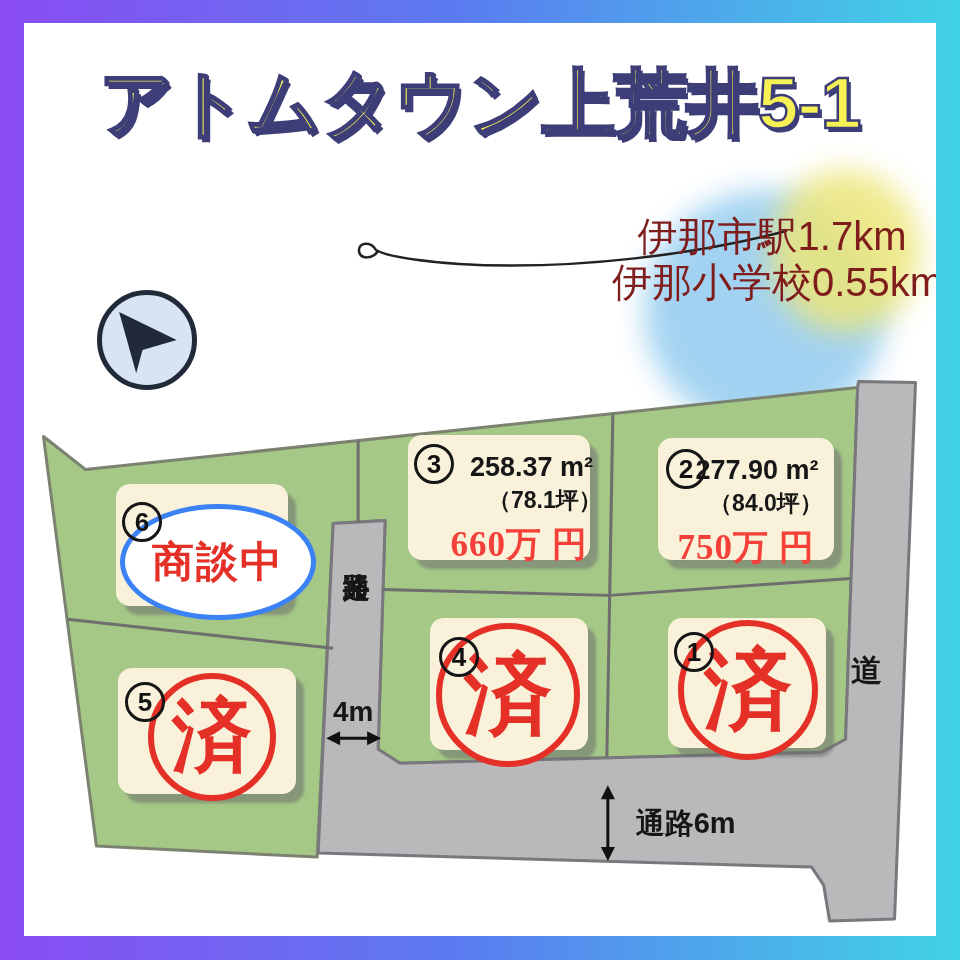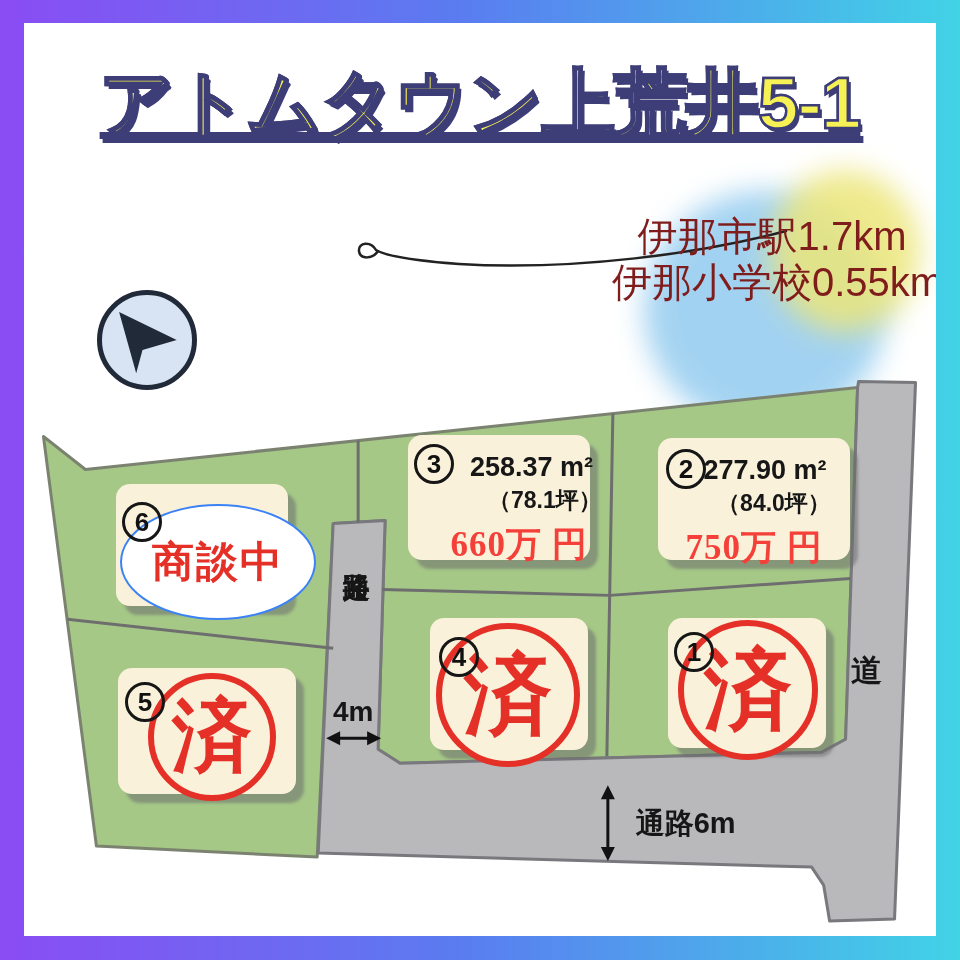--- a/index.html
+++ b/index.html
@@ -16,21 +16,20 @@
   }
 
   
   .title{
     position:absolute; left:0; top:32px; width:912px;
     text-align:center; font-size:73px; font-weight:900; letter-spacing:-1px;
     color:#f6f154;
     -webkit-text-stroke:2.5px #3d3d78;
     text-shadow:3px 4px 0 #3d3d78;
     white-space:nowrap;
-    text-decoration:underline;
   }
   .subtitle{
     position:absolute; left:200px; top:158px; width:560px;
     text-align:center; font-size:42px; font-weight:800; letter-spacing:10px;
     color:#2828a0;
   }
   .squiggle{ position:absolute; left:300px; top:190px; }
 
   .blob{ position:absolute; border-radius:50%; filter:blur(14px); }
   .blob-yellow{ left:746px; top:147px; width:150px; height:162px; background:#ece67a; opacity:.85; }
@@ -67,21 +66,21 @@
     font-size:26px; font-weight:700; color:#111; z-index:4; background:transparent;
   }
 
   .stamp-circle{
     position:absolute; border:6px solid #e53028; border-radius:50%;
     background:#f9f1d9; display:flex; align-items:center; justify-content:center;
     color:#e53028; font-weight:900; z-index:3;
   }
   .stamp-oval{
     position:absolute; left:96px; top:481px; width:196px; height:116px;
-    border:2px solid #3b82f6; border-radius:50%; background:#ffffff;
+    border:5px solid #3b82f6; border-radius:50%; background:#ffffff;
     display:flex; align-items:center; justify-content:center;
     color:#e53028; font-size:42px; font-weight:900; letter-spacing:2px; z-index:3;
     white-space:nowrap;
   }
   #stamp5{ left:124px; top:650px; width:128px; height:128px; font-size:80px; }
   #stamp4{ left:412px; top:600px; width:144px; height:144px; font-size:88px; }
   #stamp1{ left:654px; top:597px; width:140px; height:140px; font-size:88px; }
 
   .map text{ font-family:"Liberation Sans","DejaVu Sans",sans-serif; fill:#161616; }
 </style>
@@ -139,21 +138,21 @@
       <text x="353" y="722" font-size="28" font-weight="600" text-anchor="middle">4m</text>
       <text x="636" y="834" font-size="29" font-weight="600">通路6m</text>
       <text x="867" y="682" font-size="31" font-weight="600" text-anchor="middle">道</text>
     </svg>
 
     <div class="card" style="left:384px;top:412px;width:182px;height:125px;padding-left:40px;">
       <div class="area">258.37 m²</div>
       <div class="tsubo">（78.1坪）</div>
       <div class="price">660万 円</div>
     </div>
-    <div class="card" style="left:634px;top:415px;width:192px;height:122px;">
+    <div class="card" style="left:634px;top:415px;width:176px;height:122px;">
       <div class="area">277.90 m²</div>
       <div class="tsubo">（84.0坪）</div>
       <div class="price">750万 円</div>
     </div>
     <div class="card" style="left:92px;top:461px;width:172px;height:122px;"></div>
     <div class="card" style="left:94px;top:645px;width:178px;height:126px;"></div>
     <div class="card" style="left:406px;top:595px;width:158px;height:132px;"></div>
     <div class="card" style="left:644px;top:595px;width:158px;height:130px;"></div>
 
     <div class="stamp-oval">商談中</div>

